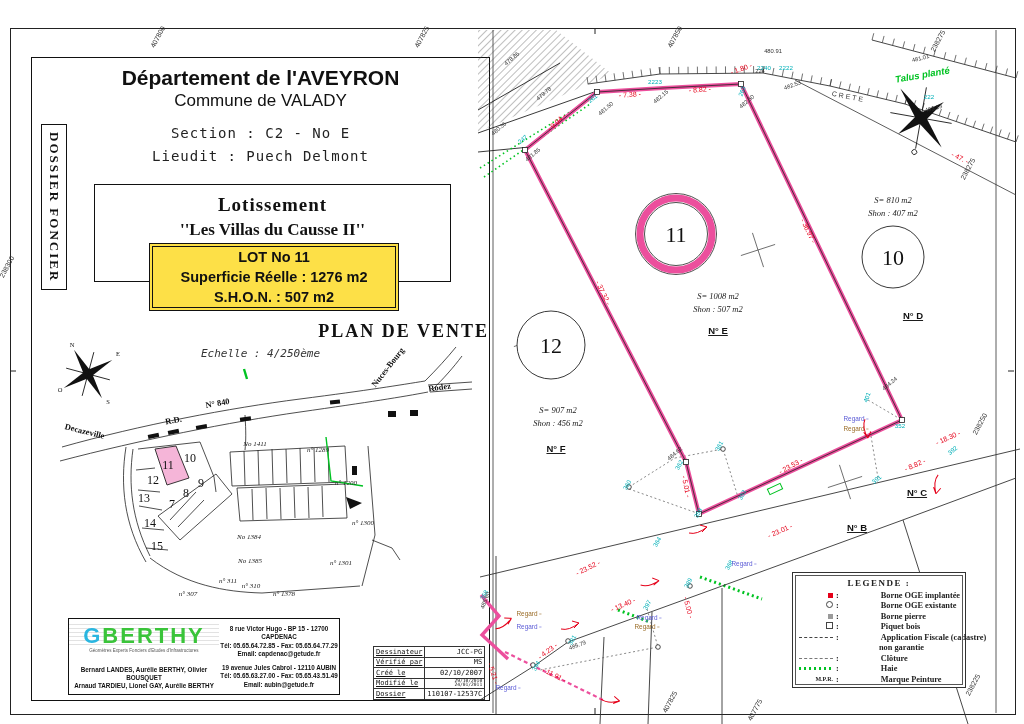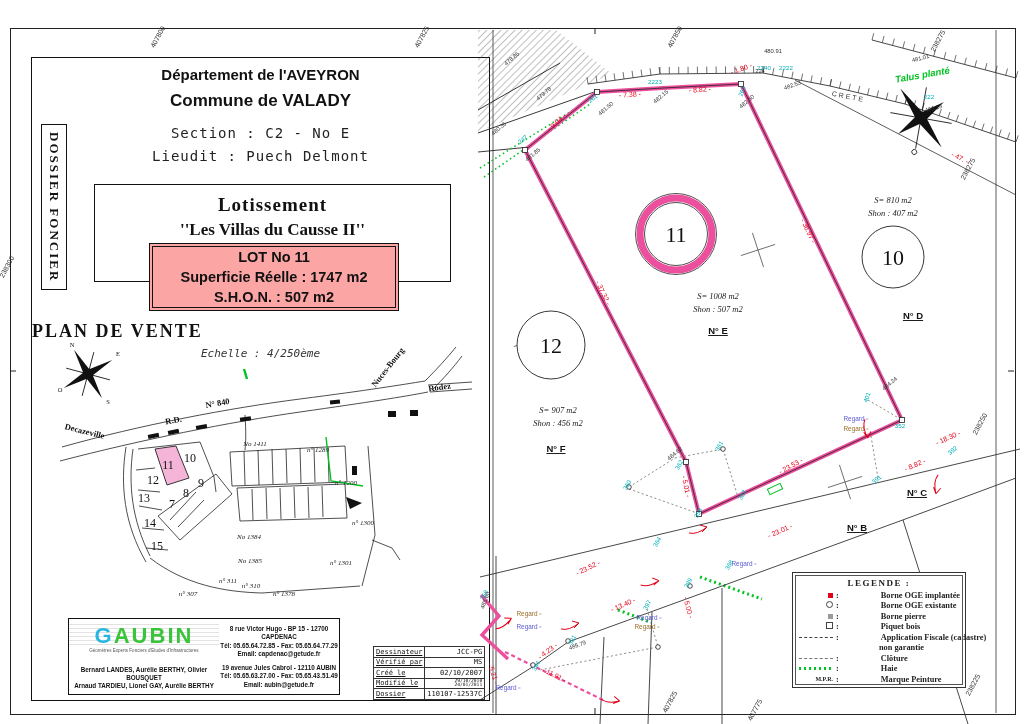--- a/index.html
+++ b/index.html
@@ -7,35 +7,35 @@
        font-family:"Liberation Sans",sans-serif;color:#111;}
   .frame{position:absolute;left:10px;top:28px;width:1004px;height:685px;
          border:1.4px solid #222;}
   
   .cartouche{position:absolute;left:31px;top:57px;width:457px;height:642px;
              border:1.4px solid #111;background:#fff;}
   .dossier{position:absolute;left:9px;top:66px;width:24px;height:164px;
            border:1.2px solid #111;display:flex;align-items:center;justify-content:center;
            writing-mode:vertical-rl;font-family:"Liberation Serif",serif;
            font-weight:bold;font-size:13px;letter-spacing:2px;}
-  .hdr1{position:absolute;top:8px;width:100%;text-align:center;font-weight:bold;font-size:15px;}
-  .hdr2{position:absolute;top:33px;width:100%;text-align:center;font-weight:bold;font-size:17px;}
+  .hdr1{position:absolute;top:8px;width:100%;text-align:center;font-weight:bold;font-size:21px;}
+  .hdr2{position:absolute;top:33px;width:100%;text-align:center;font-weight:normal;font-size:17px;}
   .monoline{position:absolute;width:100%;text-align:center;
             font-family:"DejaVu Sans Mono",monospace;font-size:14px;color:#222;letter-spacing:1px;}
   .lotis-box{position:absolute;left:62px;top:126px;width:355px;height:96px;
              border:1.4px solid #111;text-align:center;
              font-family:"Liberation Serif",serif;font-weight:bold;}
   .lotis-1{margin-top:9px;font-size:19px;letter-spacing:1px;}
   .lotis-2{margin-top:4px;font-size:17px;}
   .lot-box{position:absolute;left:117px;top:185px;width:248px;height:66px;
-           border:1.2px solid #111;background:#fca5a5;text-align:center;}
+           border:1.2px solid #111;background:#fde047;text-align:center;}
   .lot-box::after{content:"";position:absolute;inset:2px;border:1px solid #111;pointer-events:none;}
   .lot-box div{font-size:14.5px;font-weight:600;line-height:20px;}
   .lot-box div:first-child{margin-top:3px;}
-  .plan-title{position:absolute;top:263px;width:100%;text-align:left;
+  .plan-title{position:absolute;top:263px;width:100%;text-align:right;
               font-family:"Liberation Serif",serif;font-weight:bold;font-size:18px;letter-spacing:2px;}
   .echelle{position:absolute;top:289px;width:100%;text-align:center;
            font-family:"DejaVu Sans Mono",monospace;font-style:italic;font-size:11px;color:#333;}
   
   .getude{position:absolute;left:36px;top:560px;width:270px;height:75px;
           border:1.2px solid #111;display:flex;}
   .g-left{width:150px;text-align:center;position:relative;}
   .g-logo{margin-top:5px;font-size:22px;font-weight:bold;letter-spacing:2px;line-height:24px;
           background:repeating-linear-gradient(0deg,transparent 0 3px,#e2e2e2 3px 4px);}
   .g-logo .gG{color:#2ab6e0;} .g-logo .gE{color:#3ac43a;}
@@ -100,29 +100,29 @@
   <div class="hdr2">Commune de VALADY</div>
   <div class="monoline" style="top:67px">Section : C2 - No E</div>
   <div class="monoline" style="top:90px">Lieudit : Puech Delmont</div>
 
   <div class="lotis-box">
     <div class="lotis-1">Lotissement</div>
     <div class="lotis-2">''Les Villas du Causse II''</div>
   </div>
   <div class="lot-box">
     <div>LOT No 11</div>
-    <div>Superficie Réelle : 1747 m2</div>
+    <div>Superficie Réelle : 1276 m2</div>
     <div>S.H.O.N. : 507 m2</div>
   </div>
   <div class="plan-title">PLAN DE VENTE</div>
   <div class="echelle">Echelle : 4/250ème</div>
 
   <div class="getude">
     <div class="g-left">
-      <div class="g-logo"><span class="gG">G</span><span class="gE">AUBIN</span></div>
+      <div class="g-logo"><span class="gG">G</span><span class="gE">BERTHY</span></div>
       <div class="g-tag">Géomètres Experts Fonciers d'Etudes d'Infrastructures</div>
       <div class="g-names">
         <div>Bernard LANDES, Aurélie BERTHY, Olivier BOUSQUET</div>
         <div>Arnaud TARDIEU, Lionel GAY, Aurélie BERTHY</div>
       </div>
     </div>
     <div class="g-right">
       <div class="blk">
         <div>8 rue Victor Hugo - BP 15 - 12700 CAPDENAC</div>
         <div>Tél: 05.65.64.72.85 - Fax: 05.65.64.77.29</div>

